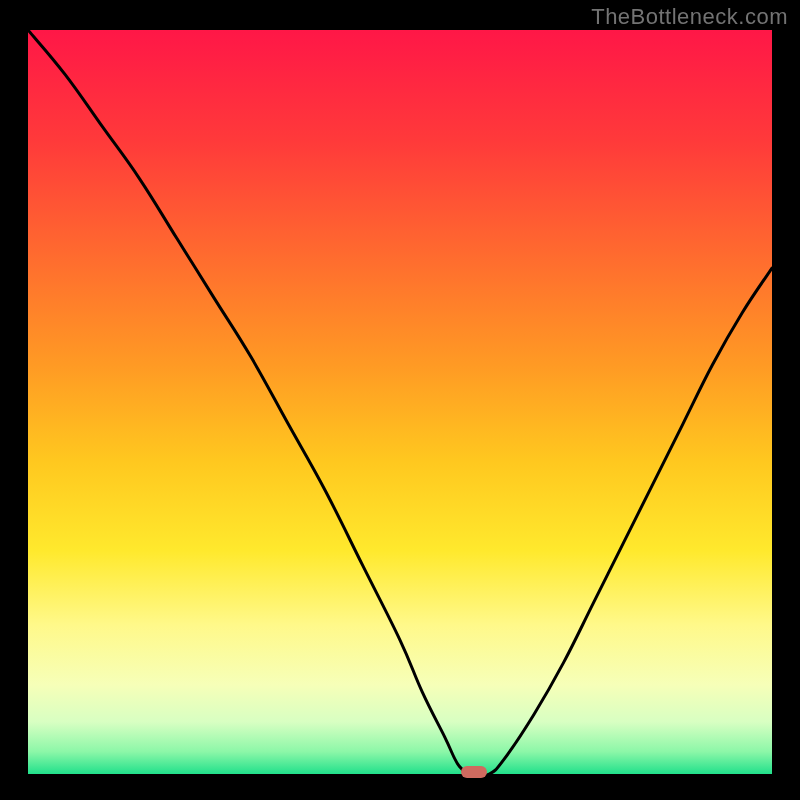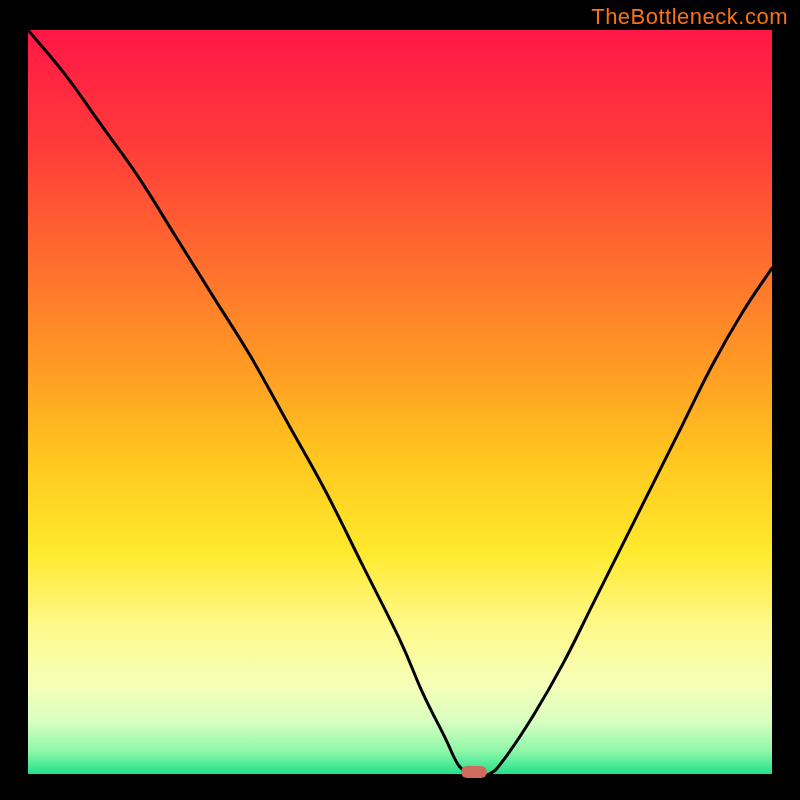--- a/index.html
+++ b/index.html
@@ -14,21 +14,21 @@
   .frame {
     position: relative;
     width: 800px;
     height: 800px;
     background: #000;
   }
   .watermark {
     position: absolute;
     top: 4px;
     right: 12px;
-    color: #f97316;
+    color: #737373;
     font-size: 22px;
     font-weight: 500;
     letter-spacing: 0.5px;
     z-index: 20;
   }
   .plot-wrap {
     position: absolute;
     left: 28px;
     top: 30px;
     width: 744px;

